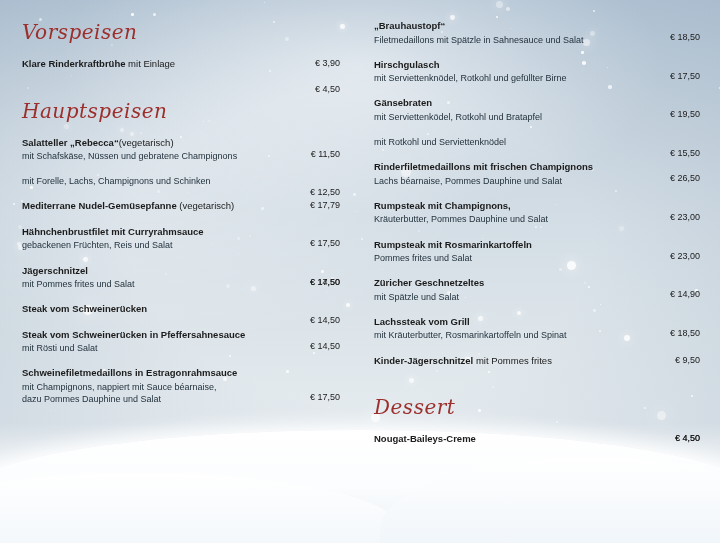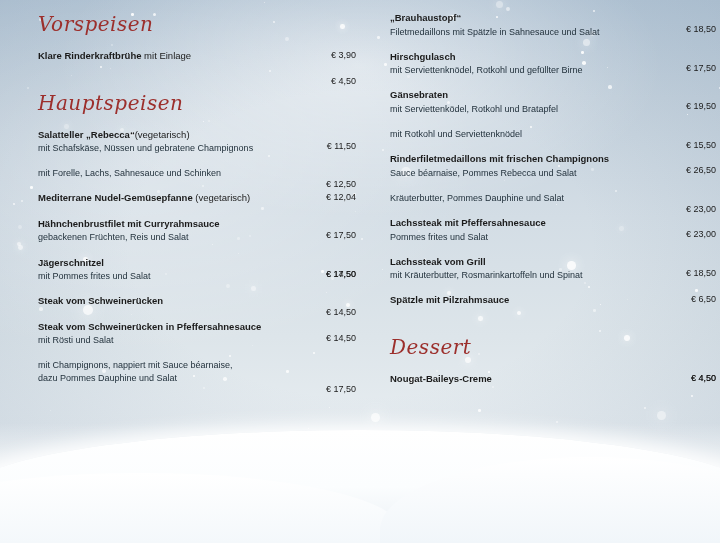--- a/index.html
+++ b/index.html
@@ -33,21 +33,21 @@
     background:linear-gradient(180deg,#ffffff 0%, #f4f8fb 100%);
   }
   .ridge{position:absolute;right:-80px;bottom:0;width:420px;height:86px;
     border-radius:50% 50% 0 0 / 85% 85% 0 0;
     background:linear-gradient(180deg,#ffffff 0%, #f1f6fa 100%);
   }
   .sparkle-layer{position:absolute;inset:0;pointer-events:none;}
   .flake{position:absolute;border-radius:50%;background:#fff;}
   
   .page{position:absolute;inset:0;}
-  .col{position:absolute;top:12px;margin-left:16px;}
+  .col{position:absolute;top:20px;}
   .col-left{left:22px;width:318px;}
   .col-right{left:374px;width:326px;}
   .section-title{
     font-family:"DejaVu Serif", serif;
     font-style:italic;
     color:#9c2f2c;
     font-size:20px;
     letter-spacing:.5px;
     margin:0 0 14px 0;
     font-weight:400;
@@ -232,26 +232,26 @@
       <div class="item one-line">
         <div class="item-price">€  4,50</div>
       </div>
       <div class="section-title second">Hauptspeisen</div>
       <div class="item two-line">
         <div class="item-name"><span>Salatteller „Rebecca“</span><span class="light">(vegetarisch)</span></div>
         <div class="item-desc">mit Schafskäse, Nüssen und gebratene Champignons</div>
         <div class="item-price">€ 11,50</div>
       </div>
       <div class="item two-line">
-        <div class="item-desc">mit Forelle, Lachs, Sahnesauce und Schinken</div>
+        <div class="item-desc">mit Forelle, Lachs, Champignons und Schinken</div>
         <div class="item-price">€ 12,50</div>
       </div>
       <div class="item one-line">
         <div class="item-name"><span>Mediterrane Nudel-Gemüsepfanne</span><span class="light"> (vegetarisch)</span></div>
-        <div class="item-price">€ 12,04</div>
+        <div class="item-price">€ 17,79</div>
       </div>
       <div class="item two-line">
         <div class="item-name"><span>Hähnchenbrustfilet mit Curryrahmsauce</span></div>
         <div class="item-desc">gebackenen Früchten, Reis und Salat</div>
         <div class="item-price">€ 17,50</div>
       </div>
       <div class="item two-line">
         <div class="item-price">€ 17,50</div>
       </div>
       <div class="item two-line">
@@ -262,20 +262,21 @@
       <div class="item two-line">
         <div class="item-name"><span>Steak vom Schweinerücken</span></div>
         <div class="item-price">€ 14,50</div>
       </div>
       <div class="item two-line">
         <div class="item-name"><span>Steak vom Schweinerücken in Pfeffersahnesauce</span></div>
         <div class="item-desc">mit Rösti und Salat</div>
         <div class="item-price">€ 14,50</div>
       </div>
       <div class="item three-line">
+        <div class="item-name"><span>Schweinefiletmedaillons in Estragonrahmsauce</span></div>
         <div class="item-desc">mit Champignons, nappiert mit Sauce béarnaise,<br>dazu Pommes Dauphine und Salat</div>
         <div class="item-price">€ 17,50</div>
       </div>
     </div>
   <div class="col col-right" id="col-right">
       <div class="item two-line">
         <div class="item-name"><span>„Brauhaustopf“</span></div>
         <div class="item-desc">Filetmedaillons mit Spätzle in Sahnesauce und Salat</div>
         <div class="item-price">€ 18,50</div>
       </div>
@@ -288,40 +289,46 @@
         <div class="item-name"><span>Gänsebraten</span></div>
         <div class="item-desc">mit Serviettenködel,  Rotkohl und Bratapfel</div>
         <div class="item-price">€ 19,50</div>
       </div>
       <div class="item two-line">
         <div class="item-desc">mit Rotkohl und Serviettenknödel</div>
         <div class="item-price">€ 15,50</div>
       </div>
       <div class="item two-line">
         <div class="item-name"><span>Rinderfiletmedaillons mit frischen Champignons</span></div>
-        <div class="item-desc">Sauce béarnaise, Pommes Rebecca und Salat</div>
+        <div class="item-desc">Lachs béarnaise, Pommes Dauphine und Salat</div>
         <div class="item-price">€ 26,50</div>
       </div>
       <div class="item two-line">
+        <div class="item-name"><span>Rumpsteak mit Champignons,</span></div>
         <div class="item-desc">Kräuterbutter, Pommes Dauphine und Salat</div>
         <div class="item-price">€ 23,00</div>
       </div>
       <div class="item two-line">
-        <div class="item-name"><span>Lachssteak mit Pfeffersahnesauce</span></div>
+        <div class="item-name"><span>Rumpsteak mit Rosmarinkartoffeln</span></div>
         <div class="item-desc">Pommes frites und Salat</div>
         <div class="item-price">€ 23,00</div>
+      </div>
+      <div class="item two-line">
+        <div class="item-name"><span>Züricher Geschnetzeltes</span></div>
+        <div class="item-desc">mit Spätzle und Salat</div>
+        <div class="item-price">€ 14,90</div>
       </div>
       <div class="item two-line">
         <div class="item-name"><span>Lachssteak vom Grill</span></div>
         <div class="item-desc">mit Kräuterbutter, Rosmarinkartoffeln und Spinat</div>
         <div class="item-price">€ 18,50</div>
       </div>
       <div class="item one-line">
-        <div class="item-name"><span>Spätzle mit Pilzrahmsauce</span></div>
-        <div class="item-price">€  6,50</div>
+        <div class="item-name"><span>Kinder-Jägerschnitzel</span><span class="light"> mit Pommes frites</span></div>
+        <div class="item-price">€  9,50</div>
       </div>
       <div class="section-title second">Dessert</div>
       <div class="item one-line">
         <div class="item-price">€  4,50</div>
       </div>
       <div class="item one-line">
         <div class="item-name"><span>Nougat-Baileys-Creme</span></div>
         <div class="item-price">€  4,50</div>
       </div>
     </div>

